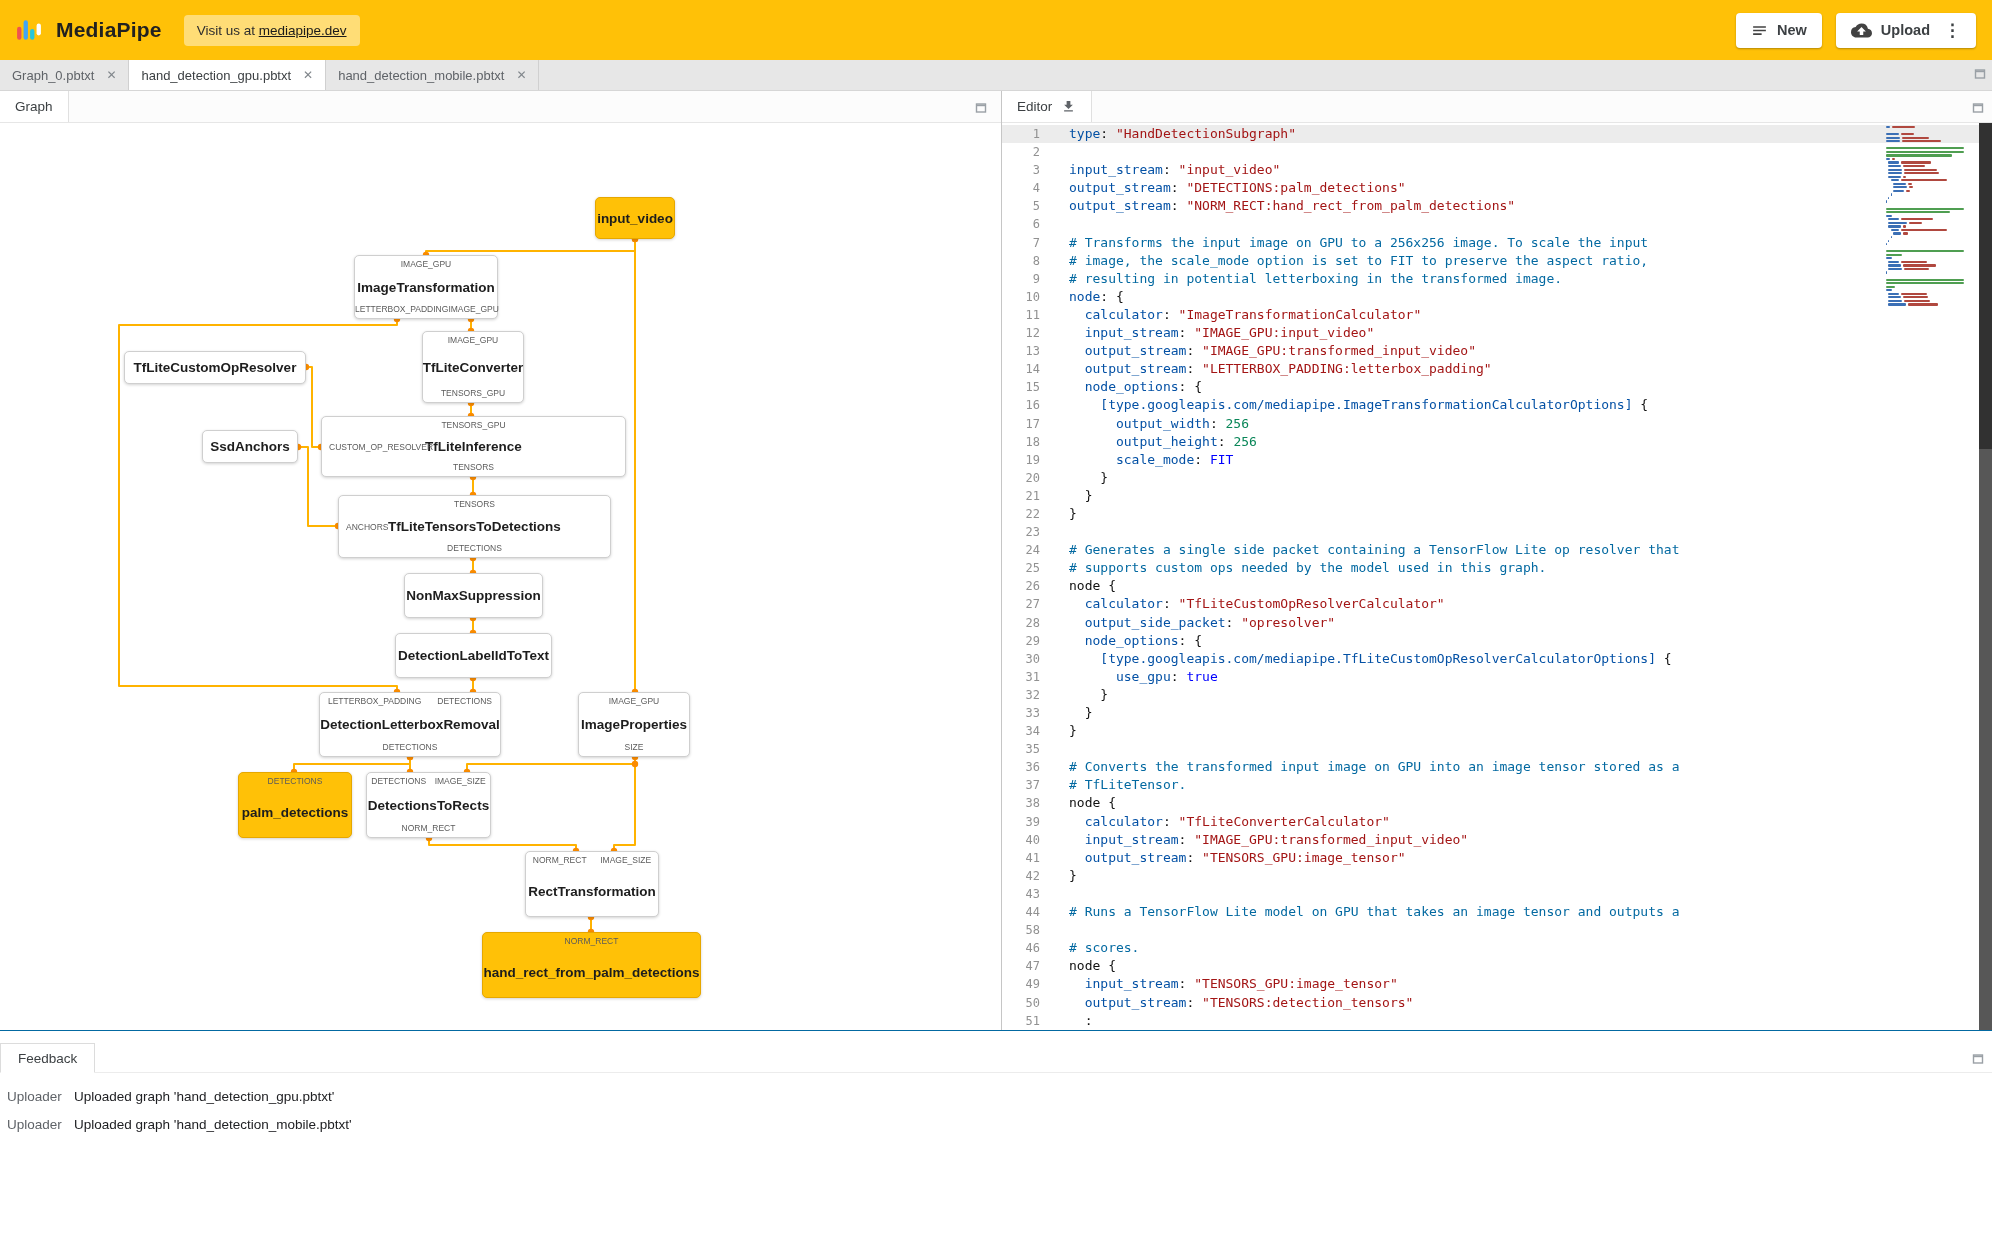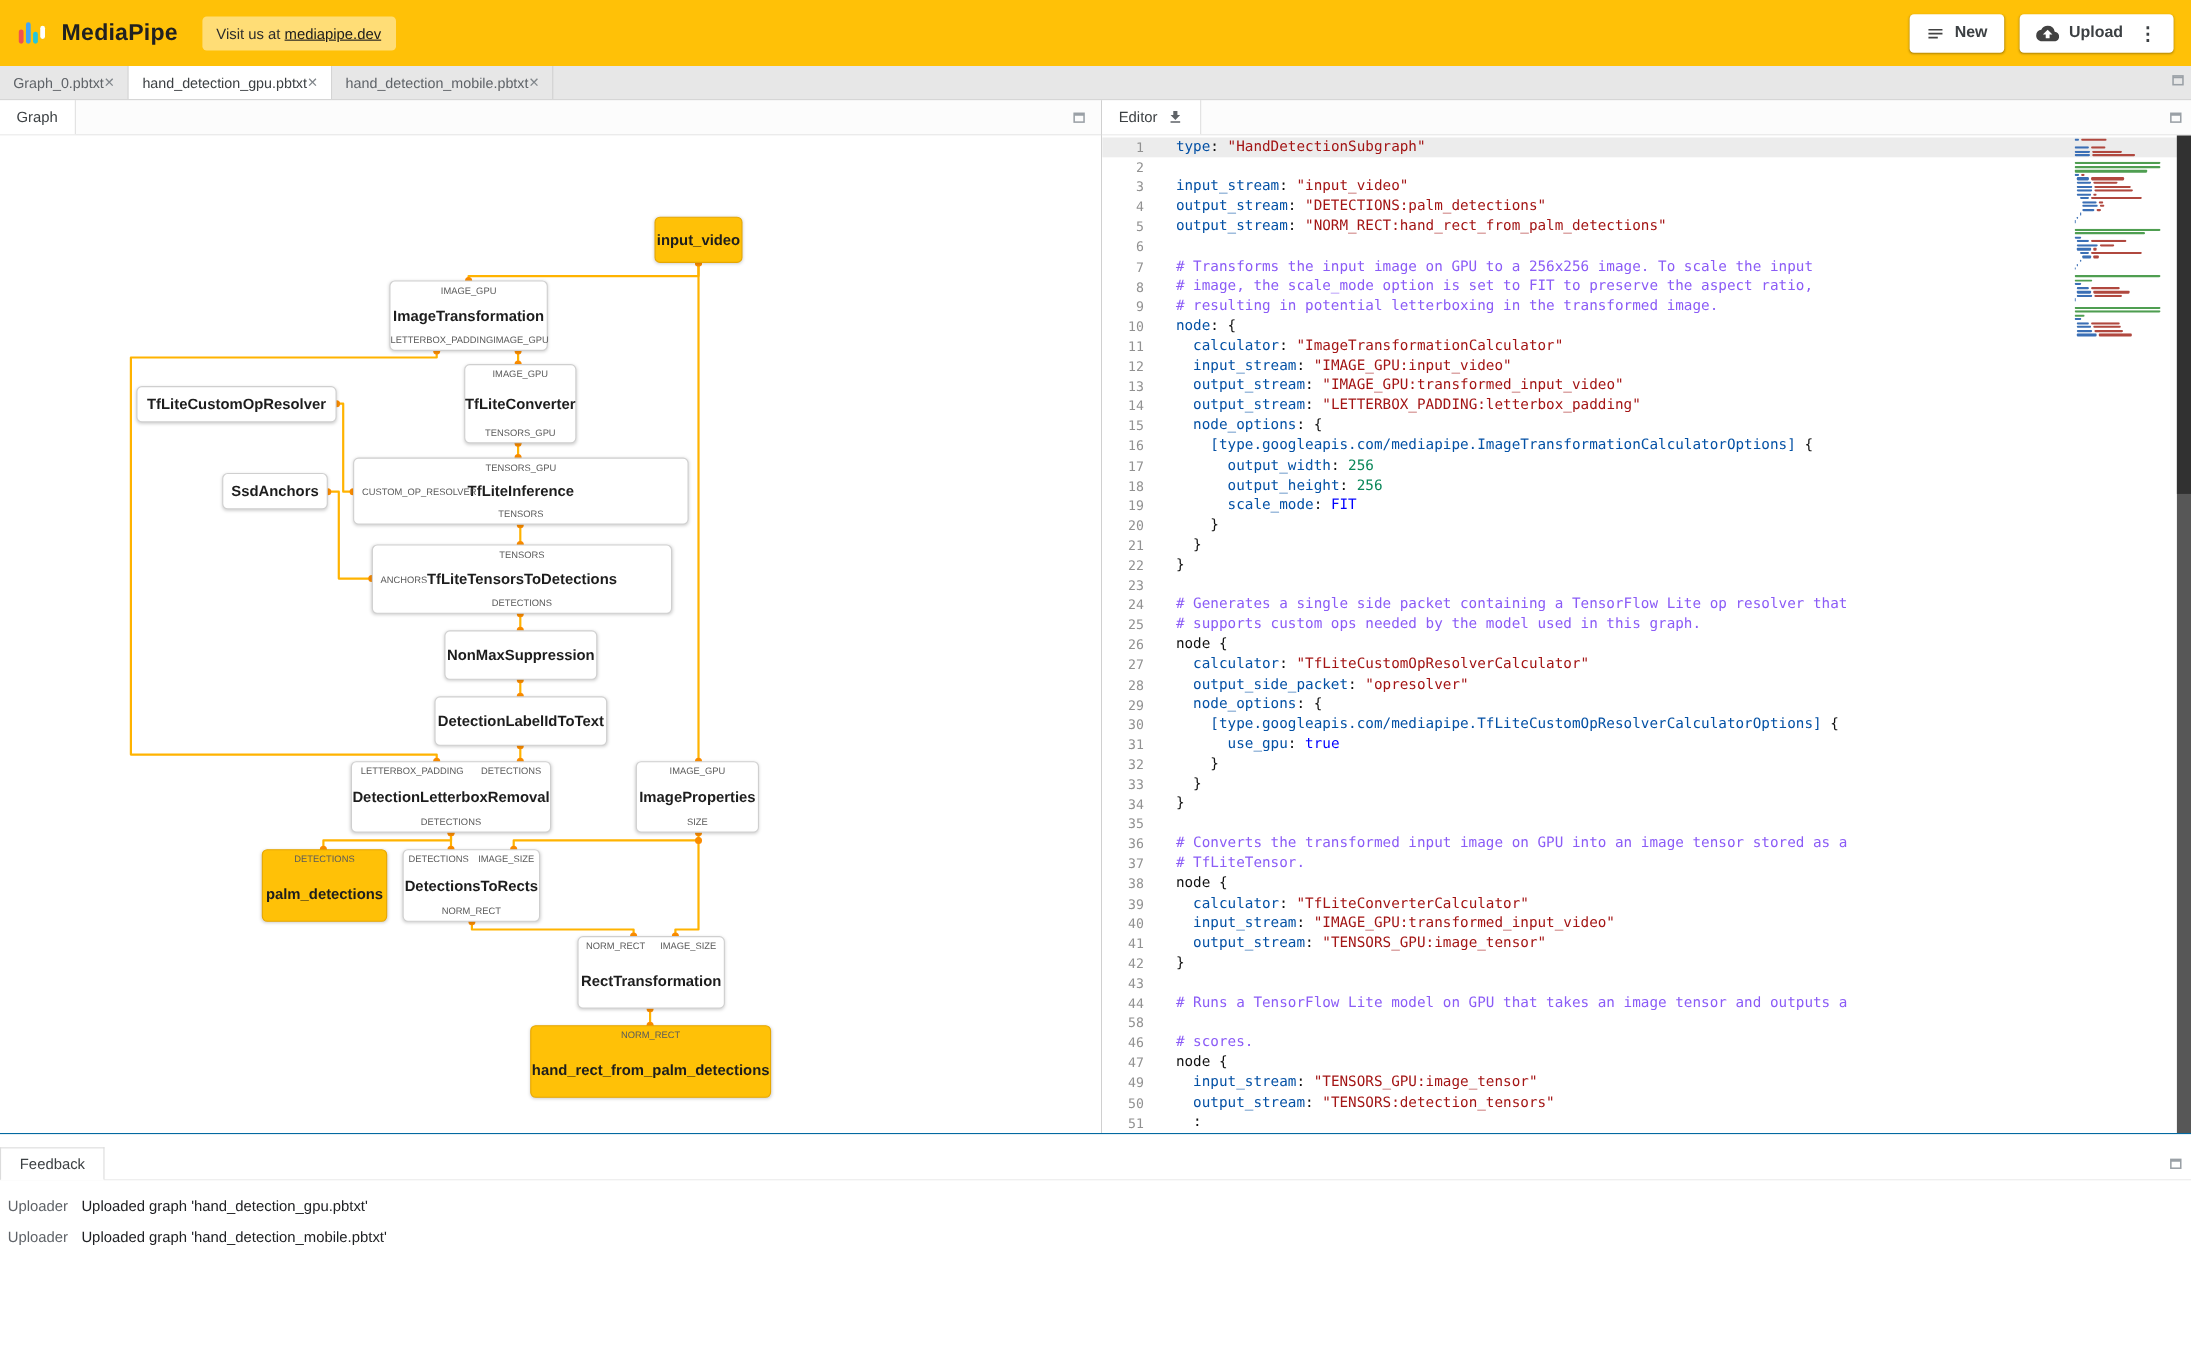--- a/index.html
+++ b/index.html
@@ -17,21 +17,21 @@
   .spacer{flex:1;}
   .tb-btn{display:flex;align-items:center;gap:9px;background:#fff;border:none;border-radius:4px;
           height:35px;padding:0 15px;font-family:inherit;font-size:14.5px;font-weight:bold;
           color:#3c4043;box-shadow:0 1px 2px rgba(0,0,0,.3);cursor:pointer;}
   .kebab{font-size:17px;font-weight:bold;color:#3c4043;margin-left:5px;cursor:pointer;}
 
   
   .tabbar{position:absolute;left:0;top:60px;right:0;height:31px;background:#e7e7e7;
           border-bottom:1px solid #d6d6d6;box-sizing:border-box;display:flex;align-items:stretch;z-index:9;}
   .ftabs{display:flex;align-items:stretch;}
-  .ftab{display:flex;align-items:center;gap:0;padding:0 12px;font-size:13px;color:#5f6368;
+  .ftab{display:flex;align-items:center;gap:12px;padding:0 12px;font-size:13px;color:#5f6368;
         border-right:1px solid #d0d0d0;cursor:pointer;white-space:nowrap;}
   .ftab.active{background:#fff;color:#3c4043;}
   .fclose{color:#80868b;font-size:12px;cursor:pointer;}
   .tab-corner{margin-left:auto;align-self:center;margin-right:6px;}
 
   
   .panel{position:absolute;background:#fff;}
   #graph-panel{left:0;top:91px;width:1002px;height:939px;border-right:1px solid #c6c6c6;box-sizing:border-box;}
   #editor-panel{left:1002px;top:91px;right:0;height:939px;}
   .phead{position:absolute;top:0;left:0;right:0;height:31px;background:#fcfcfc;
@@ -58,21 +58,21 @@
 
   
   #code-area{position:absolute;top:31px;left:0;right:0;bottom:0;background:#fff;overflow:hidden;
              font-family:"DejaVu Sans Mono",monospace;font-size:13px;padding-top:3px;box-sizing:border-box;}
   .crow{display:flex;height:18.1px;line-height:18.1px;white-space:pre;}
   .crow.active{background:#ececec;}
   .ln{width:38px;text-align:right;color:#919191;flex:none;font-size:12px;}
   .cd{padding-left:29px;color:#111;}
   .tok-k{color:#0451a5;}
   .tok-s{color:#a31515;}
-  .tok-c{color:#8b5cf6;}
+  .tok-c{color:#0369a1;}
   .tok-n{color:#098658;}
   .tok-b{color:#0000ff;}
 
   .minimap{position:absolute;top:4px;right:18px;width:88px;z-index:3;}
   .mrow{height:3.55px;overflow:hidden;white-space:nowrap;}
   .mbar{display:inline-block;height:2.2px;margin-right:2px;vertical-align:top;border-radius:1px;}
 
   .vscroll{position:absolute;top:0;right:0;bottom:0;width:13px;background:#575757;z-index:4;cursor:pointer;}
   .vthumb{position:absolute;top:0;left:0;right:0;height:36%;background:#313131;cursor:grab;}
 

